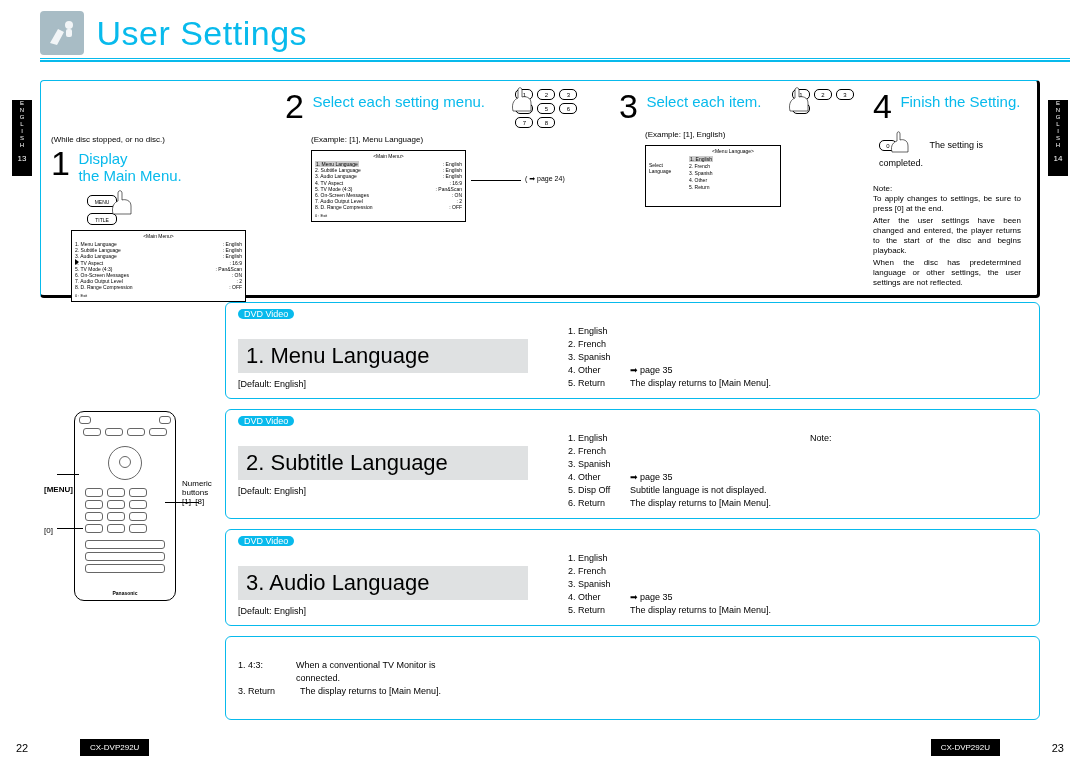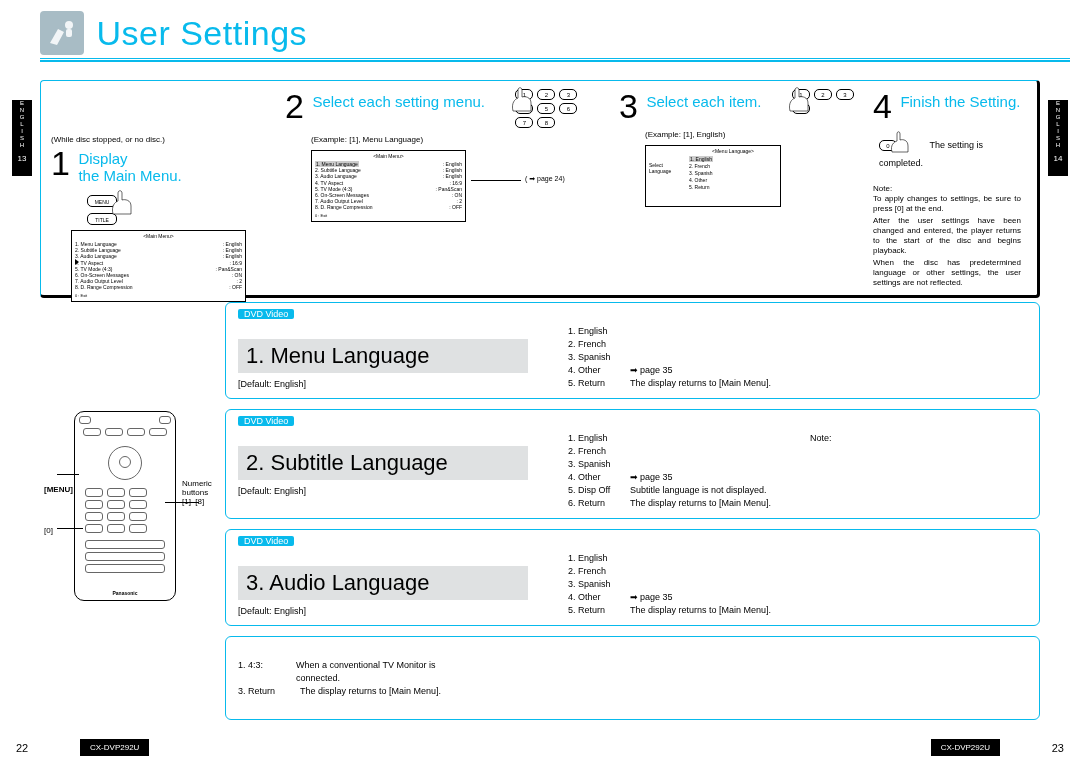--- a/index.html
+++ b/index.html
@@ -47,21 +47,21 @@
   .remote-wrap { position:absolute; top:411px; left:50px; width:170px; height:200px; }
   .remote { width:102px; height:190px; border:0.6px solid #000; border-radius:10px; margin-left:24px; background:#fff; position:relative; padding:3px; }
   .remote .rb { border:0.5px solid #666; border-radius:3px; position:absolute; font-size:4px; text-align:center; }
   .remote .dp { width:34px; height:34px; border:0.5px solid #666; border-radius:50%; position:absolute; top:34px; left:33px; }
   .remote-label { position:absolute; font-size:8px; }
 
   
   .settings { position:absolute; top:302px; left:225px; right:40px; }
   .srow { border:1.5px solid #08baec; border-radius:6px; margin-bottom:10px; padding:8px 12px; display:flex; gap:10px; min-height:84px; }
   .srow .title-col { flex:0 0 320px; }
-  .srow .badge { background:#08baec; color:#fff; font-size:9px; padding:0 6px; border-radius:2px; display:inline-block; margin-right:11px; position:relative; top:-8px; margin-bottom:6px; }
+  .srow .badge { background:#08baec; color:#fff; font-size:9px; padding:0 6px; border-radius:7px; display:inline-block; margin-right:11px; position:relative; top:-8px; margin-bottom:6px; }
   .srow .badge.wt { background:#fff; color:#000; border:0.6px solid #000; }
   .srow .stitle { font-size:22px; color:#000; font-weight:300; margin-top:6px; background:#dfe1e2; padding:4px 8px; width:290px; }
   .srow .def { font-size:9px; margin-top:6px; }
   .srow .opts { flex:0 0 232px; font-size:9px; line-height:13px; padding-top:14px; }
   .srow .opts .ol { display:flex; }
   .srow .opts .ol .on { width:62px; }
   .srow .note { flex:1; font-size:9px; line-height:12px; padding-top:14px; }
   .srow .opts .ref { color:#000; }
 
   

